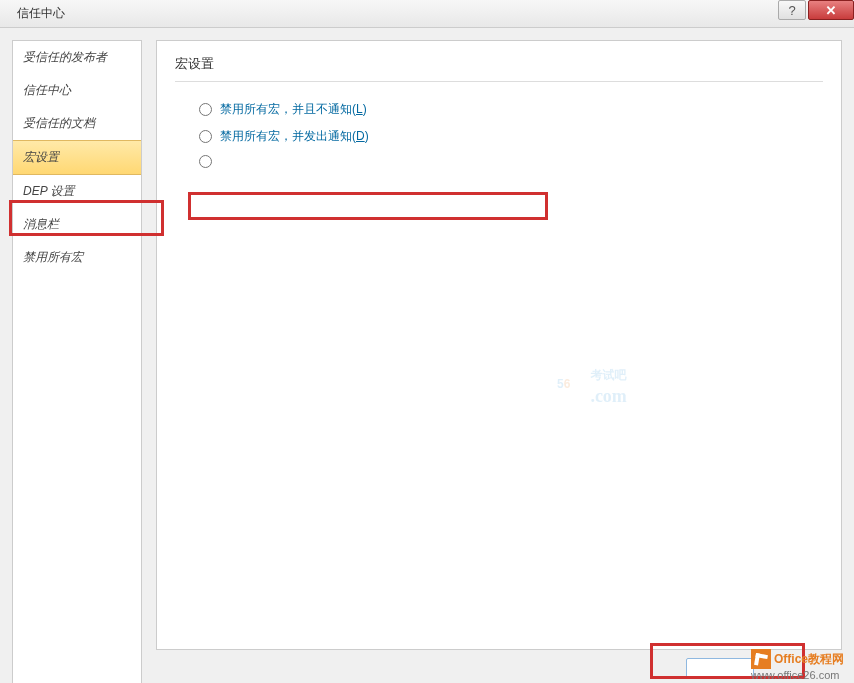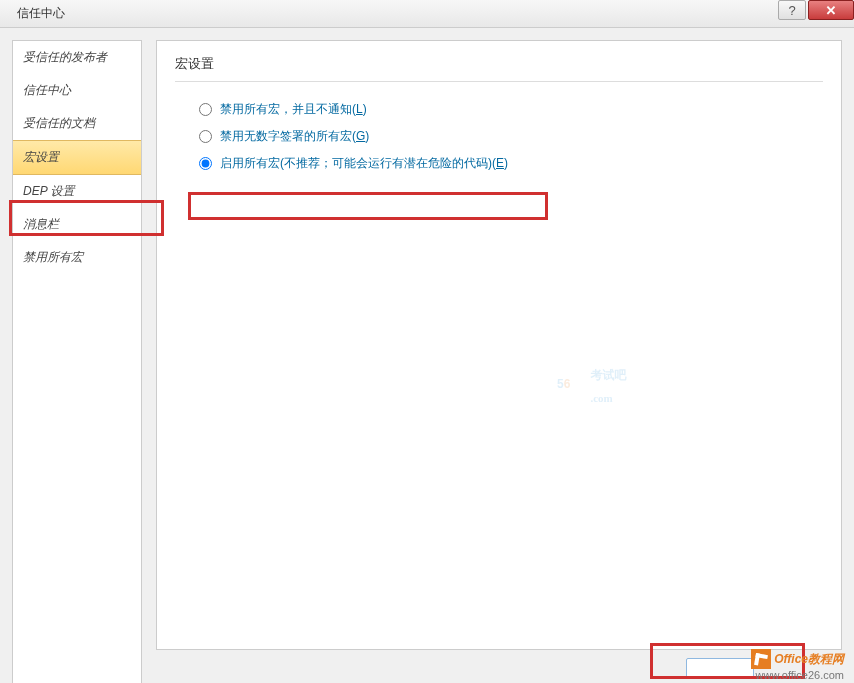--- a/index.html
+++ b/index.html
@@ -171,21 +171,20 @@
       position: absolute;
       right: 10px;
       bottom: 2px;
       text-align: left;
       z-index: 20;
     }
     .brand-top {
       color: #e67e22;
       font-size: 18px;
       font-weight: bold;
-      font-style: italic;
       display: flex;
       align-items: center;
     }
     .brand-icon {
       width: 20px;
       height: 20px;
       background: #e67e22;
       display: inline-block;
       margin-right: 3px;
       position: relative;
@@ -198,21 +197,20 @@
       border-right: none;
       width: 8px;
       height: 8px;
       left: 4px;
       top: 5px;
       transform: rotate(10deg);
     }
     .brand-bottom {
       color: #777;
       font-size: 11px;
-      text-align: right;
     }
     .bottom-btn-hint {
       position: absolute;
       left: 686px;
       top: 658px;
       width: 68px;
       height: 21px;
       border: 1px solid #8fb8e0;
       border-radius: 2px;
       background: #fff;
@@ -243,34 +241,33 @@
 
   <div class="main-panel">
     <div class="section-title">宏设置</div>
     <div class="radio-group">
       <div class="radio-row">
         <input type="radio" name="macro" style="">
         <label><span>禁用所有宏，并且不通知(</span><span class="accesskey">L</span><span>)</span></label>
       </div>
       <div class="radio-row">
         <input type="radio" name="macro" style="">
-        <label><span>禁用无数字签署的所有宏(</span><span class="accesskey">G</span><span>)</span></label>
+        <label><span>禁用所有宏，并发出通知(</span><span class="accesskey">D</span><span>)</span></label>
       </div>
       <div class="radio-row">
-        <input type="radio" name="macro" checked="" style="">
-        <label><span>启用所有宏(不推荐；可能会运行有潜在危险的代码)(</span><span class="accesskey">E</span><span>)</span></label>
+        <input type="radio" name="macro" style="">
       </div>
     </div>
 
     <div class="watermark">
       <span>5</span>
         <span class="orange">6</span>
       <span style="font-size:20px; margin-left:20px;">
         <span>考试吧</span><br>
-        <span style="font-size:11px;font-family:Liberation Serif, serif;">.com</span>
+        <span style="font-size:18px;font-family:Liberation Serif, serif;">.com</span>
       </span>
     </div>
   </div>
 </div>
 
 <div class="highlight-sidebar"></div>
 <div class="highlight-radio"></div>
 <div class="highlight-bottom"></div>
 <div class="bottom-btn-hint"></div>
 

